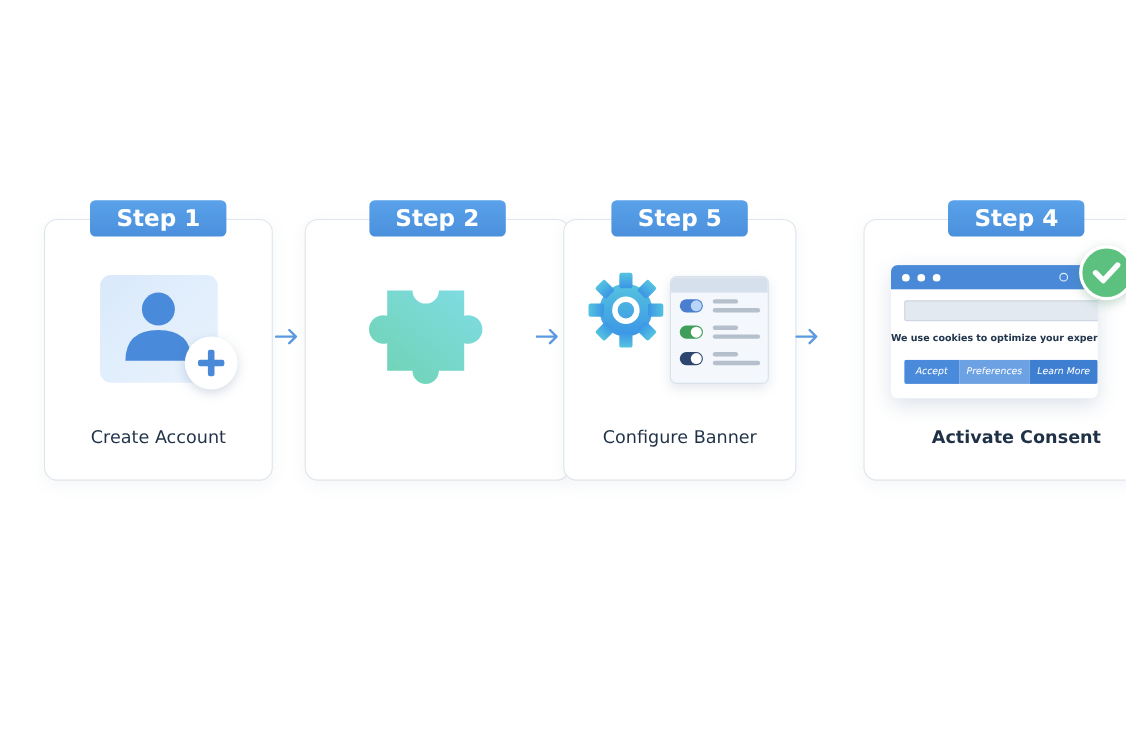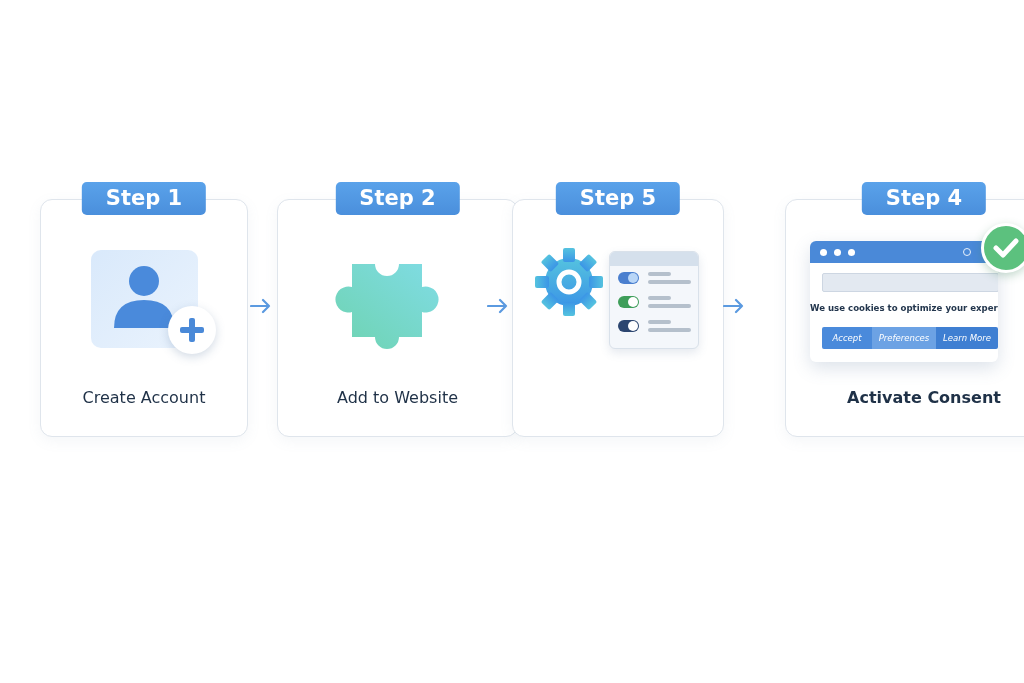--- a/index.html
+++ b/index.html
@@ -123,21 +123,20 @@
   <div class="badge">Step 2</div>
   <svg class="icon-box" style="left:47px; top:60px;" width="125" height="100" viewBox="0 0 125 100">
     <defs>
       <linearGradient id="pz" x1="0" y1="1" x2="1" y2="0">
         <stop offset="0" stop-color="#6ed3b0"></stop>
         <stop offset="1" stop-color="#80dce5"></stop>
       </linearGradient>
     </defs>
     <path d="M27 4 H50 A12 12 0 0 0 74 4 H97 V27 A13 13 0 1 1 97 52 V77 H74 A12 12 0 1 1 50 77 H27 V52 A13 13 0 1 1 27 27 Z" fill="url(#pz)"></path>
   </svg>
-  <div class="label">Add to Website</div>
 </div>
 
 <svg class="arrow" style="left:487px;" viewBox="0 0 22 20">
   <path d="M1 10 H19 M13 4 L19 10 L13 16" stroke="#5b9ae0" stroke-width="2.2" fill="none" stroke-linecap="round" stroke-linejoin="round"></path>
 </svg>
 
 <div class="card" style="left:512px; width:212px;">
   <div class="badge">Step 5</div>
   <svg class="icon-box" style="left:20px; top:46px;" width="72" height="72" viewBox="-36 -36 72 72">
     <defs>
@@ -176,20 +175,21 @@
         <div class="bar2"></div>
     </div>
     <div class="cfg-row">
       <div class="toggle" style="background:#2c4670;">
           <div class="knob" style="background:#fff;"></div>
         </div>
       <div class="bar1"></div>
         <div class="bar2"></div>
     </div>
   </div>
+  <div class="label">Configure Banner</div>
 </div>
 
 <svg class="arrow" style="left:723px;" viewBox="0 0 22 20">
   <path d="M1 10 H19 M13 4 L19 10 L13 16" stroke="#5b9ae0" stroke-width="2.2" fill="none" stroke-linecap="round" stroke-linejoin="round"></path>
 </svg>
 
 <div class="card" style="left:785px; width:278px;">
   <div class="badge">Step 4</div>
   <div class="browser">
     <div class="browser-bar">

